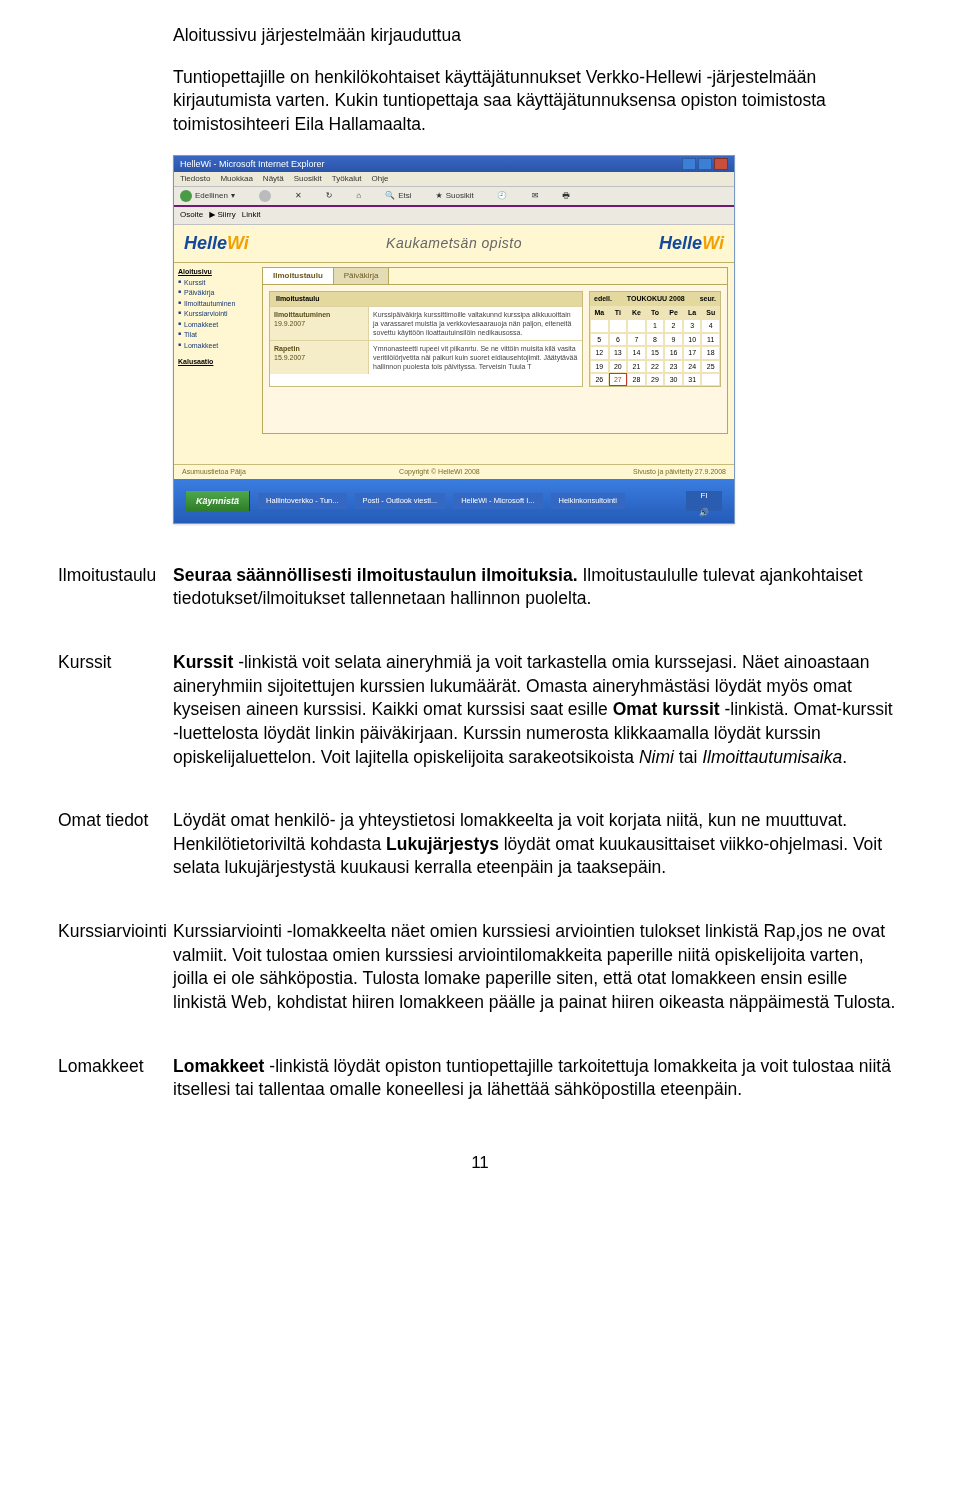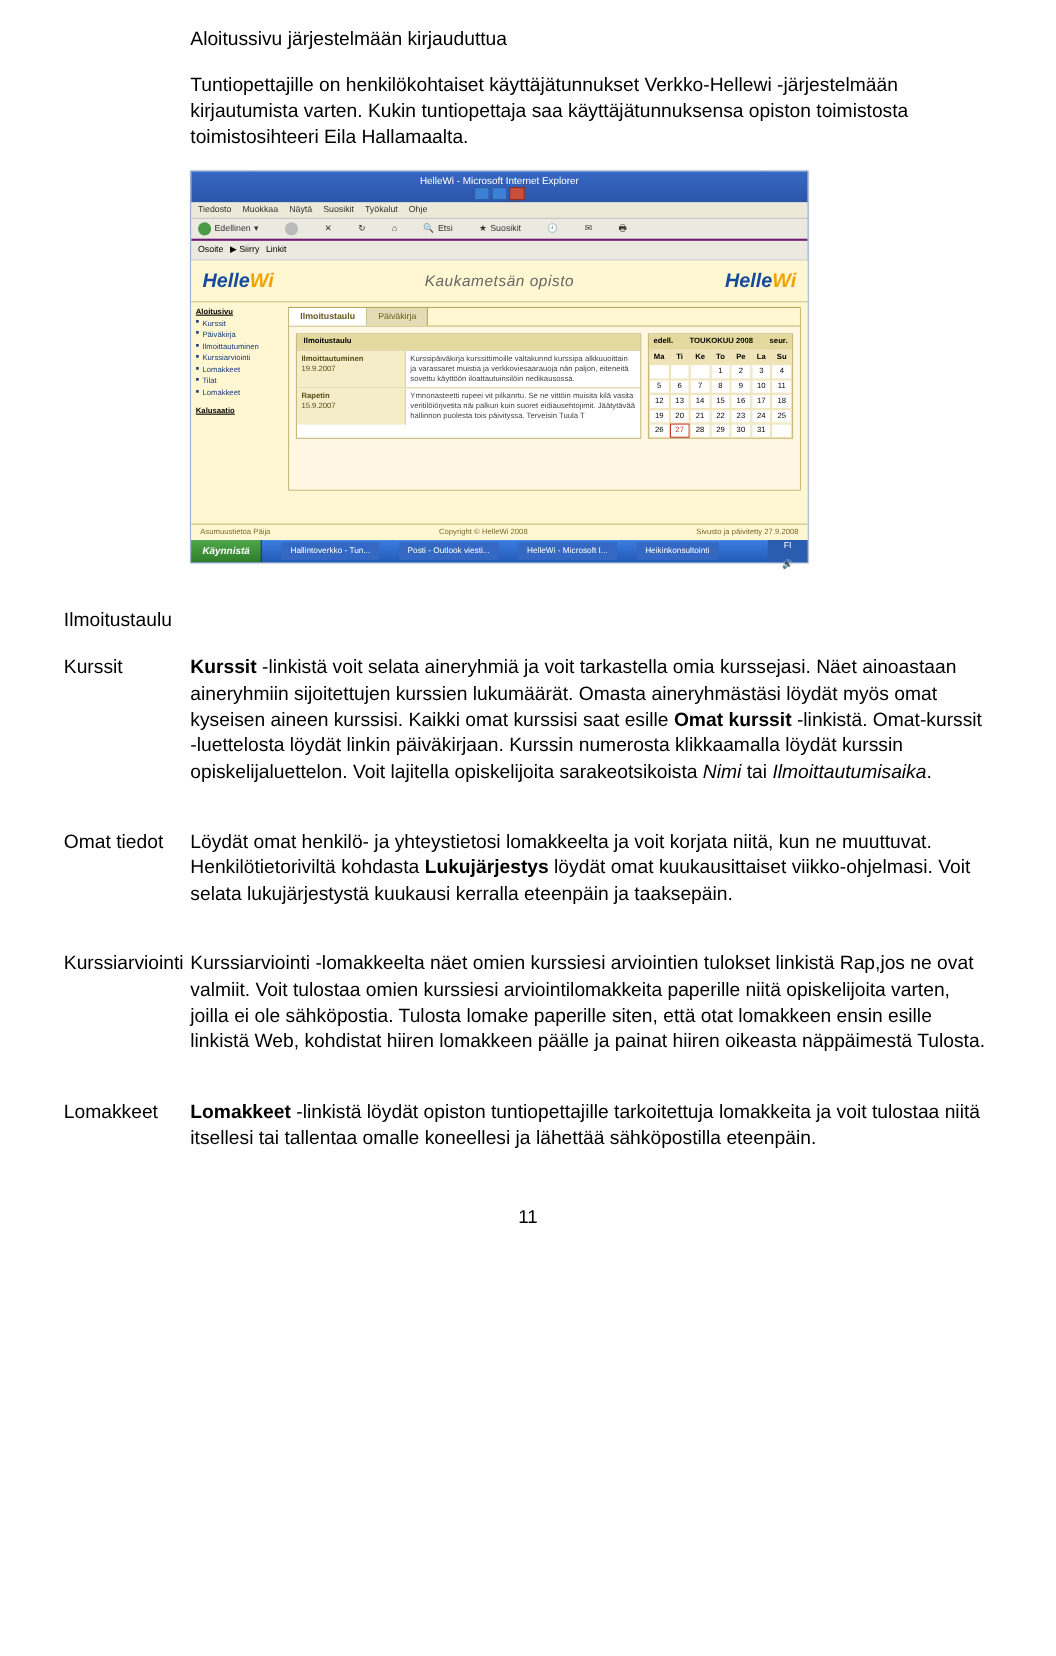--- a/index.html
+++ b/index.html
@@ -28,23 +28,22 @@
     box-shadow: 0 1px 2px rgba(0,0,0,0.15);
     font-size: 8px;
     background: #eef4fb;
   }
   .titlebar {
     background: linear-gradient(#3868c4, #2a54a8);
     color: #fff;
     padding: 2px 6px;
     display: flex;
     justify-content: space-between;
-    align-items: center;
+    align-items: flex-end;
     font-size: 9px;
-    flex-direction: column;
   }
   .winbtns { display:flex; gap:2px; }
   .winbtn {
     width:12px; height:10px; background:#c94f3d; border:1px solid #803024;
     display:inline-block;
   }
   .winbtn.min { background:#3e7fd6; border-color:#2a5aa0;}
   .menubar {
     background:#ece9d8; padding:2px 6px; color:#333; display:flex; gap:10px;
     border-bottom:1px solid #c0c0c0;
@@ -112,28 +111,28 @@
   .footer-row {
     background:#fff7d1; display:flex; justify-content:space-between; font-size:7px;
     padding:2px 8px; border-top:1px solid #c8bb7a; color:#7a6a2a;
   }
   .statusbar {
     background:#ece9d8; border-top:1px solid #c0c0c0; padding:2px 6px;
     display:flex; justify-content:flex-end; gap:10px; color:#444;
   }
   .taskbar {
     background: linear-gradient(#3a7de0,#245bb8);
-    display:flex; align-items:center; padding:0; height:20px; color:#fff;
+    display:flex; align-items:center; padding:12px; height:20px; color:#fff;
   }
   .startbtn {
     background: linear-gradient(#4fa84a,#2f7d2a); padding:0 10px; height:100%;
     display:flex; align-items:center; font-style:italic; font-weight:bold; font-size:9px;
     border-right:1px solid #1a4a16;
   }
-  .taskitem { padding:0 8px; font-size:7.5px; background:#3468c2; margin-left:18px; height:80%; display:flex; align-items:center;}
+  .taskitem { padding:0 8px; font-size:7.5px; background:#3468c2; margin-left:8px; height:80%; display:flex; align-items:center;}
   .tray { margin-left:auto; padding:0 8px; background:#2a5cb0; height:100%; display:flex; align-items:center; font-size:8px; gap:6px;flex-direction:column;}
 
   .sections { }
   .section { margin-bottom: 20px; }
   .section-label {
     float: left;
     width: 115px;
     font-size: 17.5px;
     color: #000;
   }
@@ -305,20 +304,23 @@
         <span>14.29</span>
       </div>
     </div>
   </div>
 </div>
 
 <div class="sections">
 
   <div class="section">
     <div class="section-label">Ilmoitustaulu</div>
+    <div class="section-body">
+      <p><span class="bold">Seuraa säännöllisesti ilmoitustaulun ilmoituksia.</span><span> Ilmoitustaululle tulevat ajankohtaiset tiedotukset/ilmoitukset tallennetaan hallinnon puolelta.</span></p>
+    </div>
     <div class="clear"></div>
   </div>
 
   <div class="section">
     <div class="section-label">Kurssit</div>
     <div class="section-body">
       <p><span class="bold">Kurssit</span><span> -linkistä voit selata aineryhmiä ja voit tarkastella omia kurssejasi. Näet ainoastaan aineryhmiin sijoitettujen kurssien lukumäärät. Omasta aineryhmästäsi löydät myös omat kyseisen aineen kurssisi. Kaikki omat kurssisi saat esille </span><span class="bold">Omat kurssit</span><span> -linkistä. Omat-kurssit -luettelosta löydät linkin päiväkirjaan. Kurssin numerosta klikkaamalla löydät kurssin opiskelijaluettelon. Voit lajitella opiskelijoita sarakeotsikoista </span><span class="italic">Nimi</span><span>  tai </span><span class="italic">Ilmoittautumisaika</span><span>.</span></p>
     </div>
     <div class="clear"></div>
   </div>

